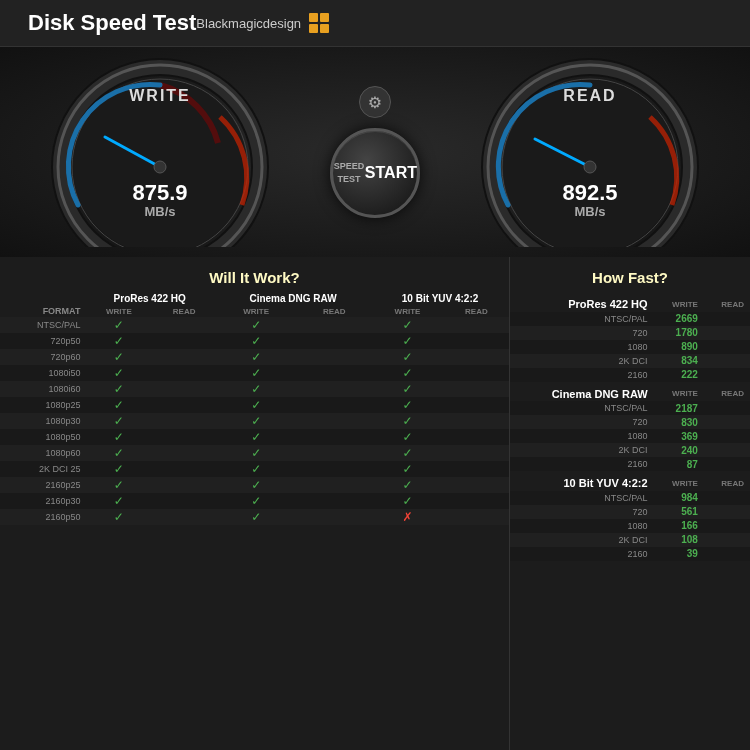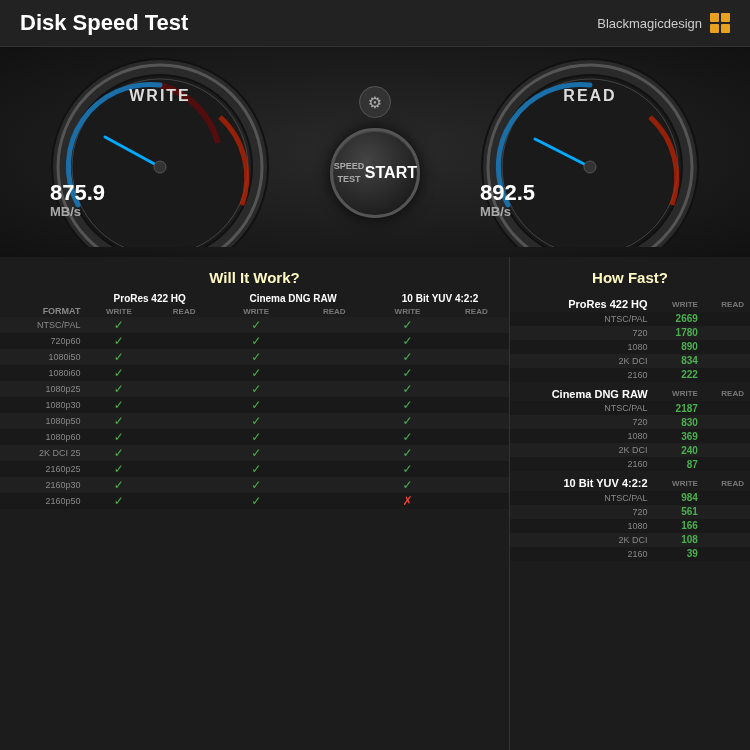--- a/index.html
+++ b/index.html
@@ -8,24 +8,23 @@
       height: 750px;
       background: #1a1a1a;
       font-family: Arial, sans-serif;
       color: #fff;
       overflow: hidden;
     }
 
     
     .header {
       background: #222;
-      padding: 10px 20px;
+      padding: 10px 28px;
       display: flex;
       align-items: center;
-      justify-content: space-between;
       border-bottom: 1px solid #333;
     }
     .header-title {
       font-size: 22px;
       font-weight: bold;
       color: #fff;
     }
     .bmd-logo {
       display: flex;
       align-items: center;
@@ -75,20 +74,21 @@
       text-align: center;
       font-size: 16px;
       font-weight: bold;
       color: #ddd;
       letter-spacing: 2px;
     }
     .gauge-value {
       position: absolute;
       bottom: 28px;
       width: 100%;
+      text-align: center;
       font-size: 22px;
       font-weight: bold;
       color: #fff;
     }
     .gauge-unit {
       font-size: 13px;
       color: #aaa;
       display: block;
       margin-top: -2px;
     }
@@ -330,20 +330,29 @@
       <tr>
     <td class="format-col">NTSC/PAL</td>
     <td><span class="check">✓</span></td>
     <td></td>
     <td><span class="check">✓</span></td>
     <td></td>
     <td><span class="check">✓</span></td>
     <td></td>
   </tr>
           <tr>
+    <td class="format-col">720p50</td>
+    <td><span class="check">✓</span></td>
+    <td></td>
+    <td><span class="check">✓</span></td>
+    <td></td>
+    <td><span class="check">✓</span></td>
+    <td></td>
+  </tr>
+          <tr>
     <td class="format-col">720p60</td>
     <td><span class="check">✓</span></td>
     <td></td>
     <td><span class="check">✓</span></td>
     <td></td>
     <td><span class="check">✓</span></td>
     <td></td>
   </tr>
           <tr>
     <td class="format-col">1080i50</td>

